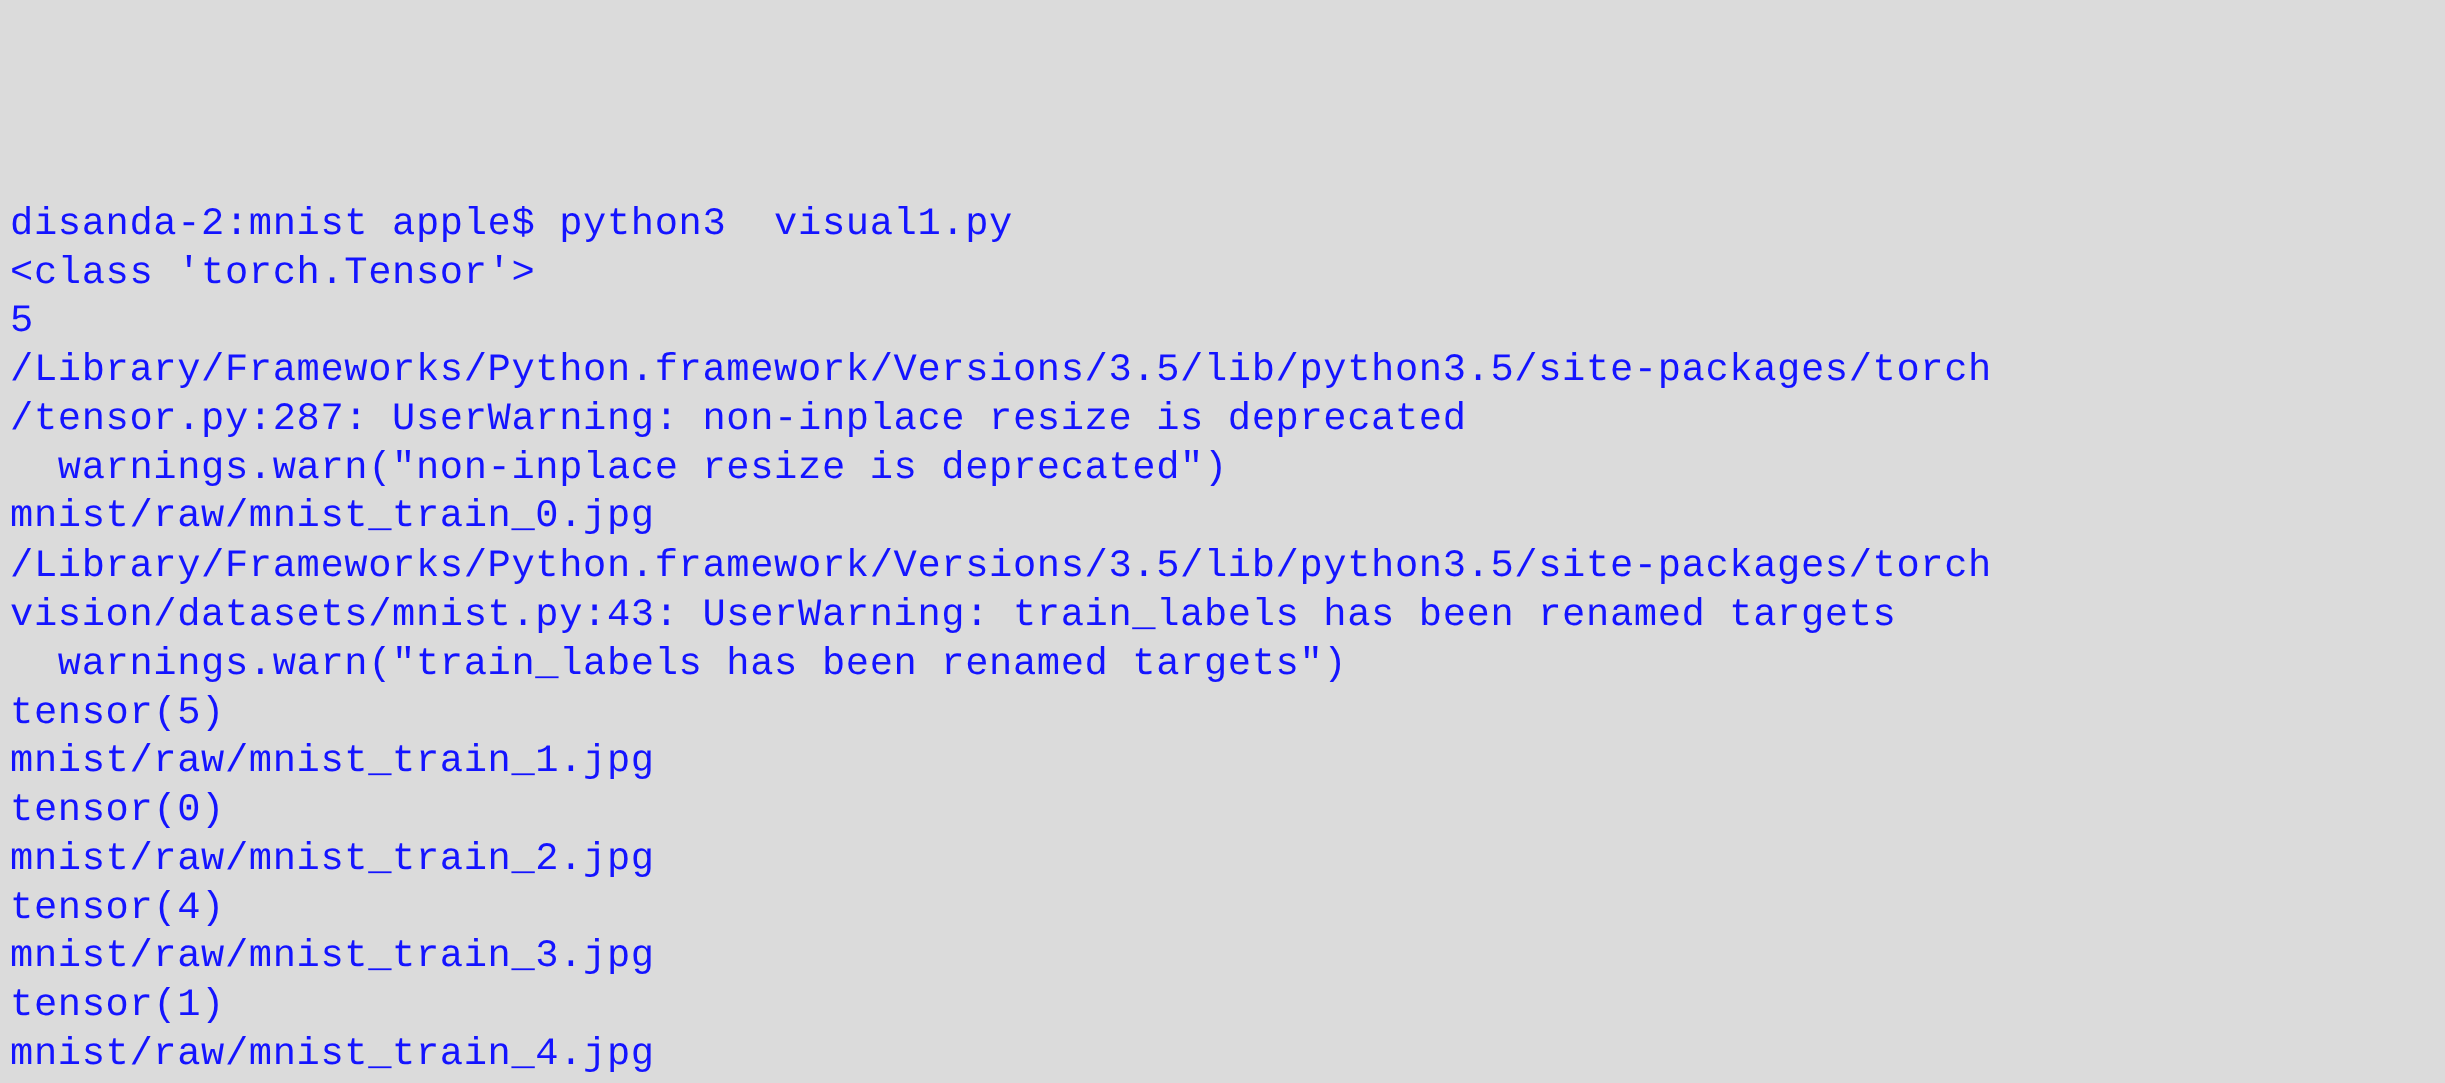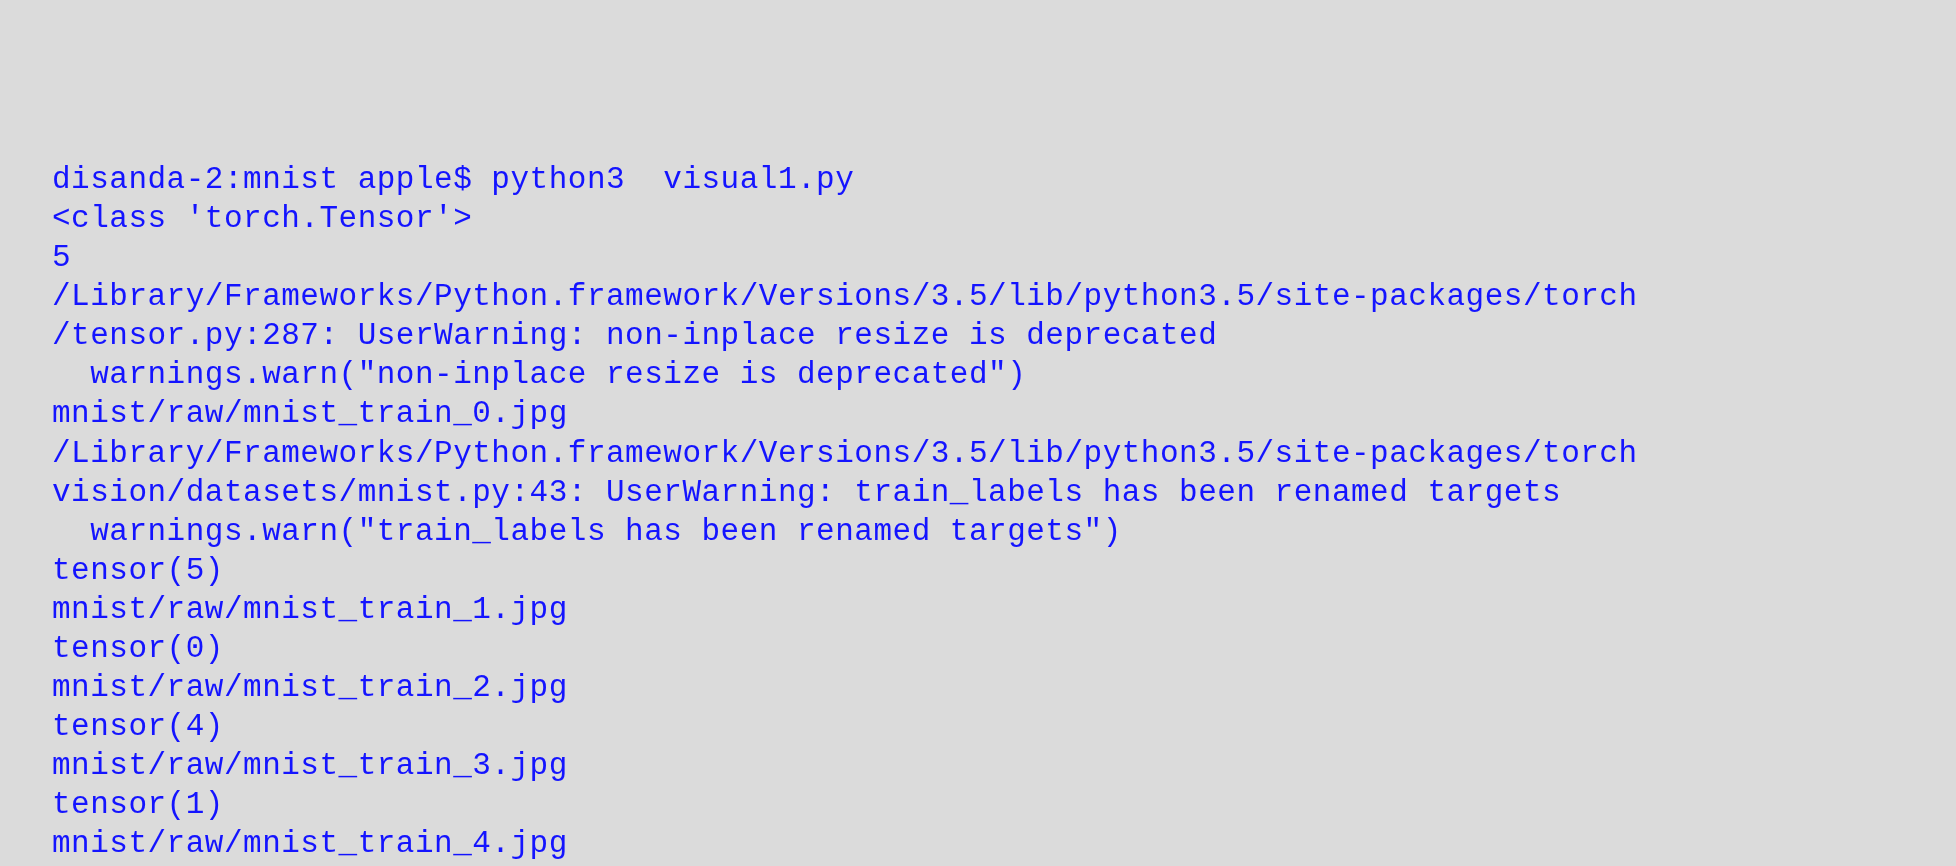--- a/index.html
+++ b/index.html
@@ -9,21 +9,21 @@
       font-size: 31px;
       line-height: 1.26;
       color: #1414ff;
       padding: 4px 8px;
       white-space: pre;
       overflow: hidden;
       width: 1956px;
       height: 866px;
       letter-spacing: 0.5px;
     }
-    .line { display: block; margin-left: 44px; }
+    .line { display: block; }
   </style>
 </head>
 <body>
 
 
 
 <div><span class="line">disanda-2:mnist apple$ python3  visual1.py</span><span class="line">&lt;class 'torch.Tensor'&gt;</span><span class="line">5</span><span class="line">/Library/Frameworks/Python.framework/Versions/3.5/lib/python3.5/site-packages/torch</span><span class="line">/tensor.py:287: UserWarning: non-inplace resize is deprecated</span><span class="line">  warnings.warn("non-inplace resize is deprecated")</span><span class="line">mnist/raw/mnist_train_0.jpg</span><span class="line">/Library/Frameworks/Python.framework/Versions/3.5/lib/python3.5/site-packages/torch</span><span class="line">vision/datasets/mnist.py:43: UserWarning: train_labels has been renamed targets</span><span class="line">  warnings.warn("train_labels has been renamed targets")</span><span class="line">tensor(5)</span><span class="line">mnist/raw/mnist_train_1.jpg</span><span class="line">tensor(0)</span><span class="line">mnist/raw/mnist_train_2.jpg</span><span class="line">tensor(4)</span><span class="line">mnist/raw/mnist_train_3.jpg</span><span class="line">tensor(1)</span><span class="line">mnist/raw/mnist_train_4.jpg</span><span class="line">tensor(9)</span></div>
 
 
 

